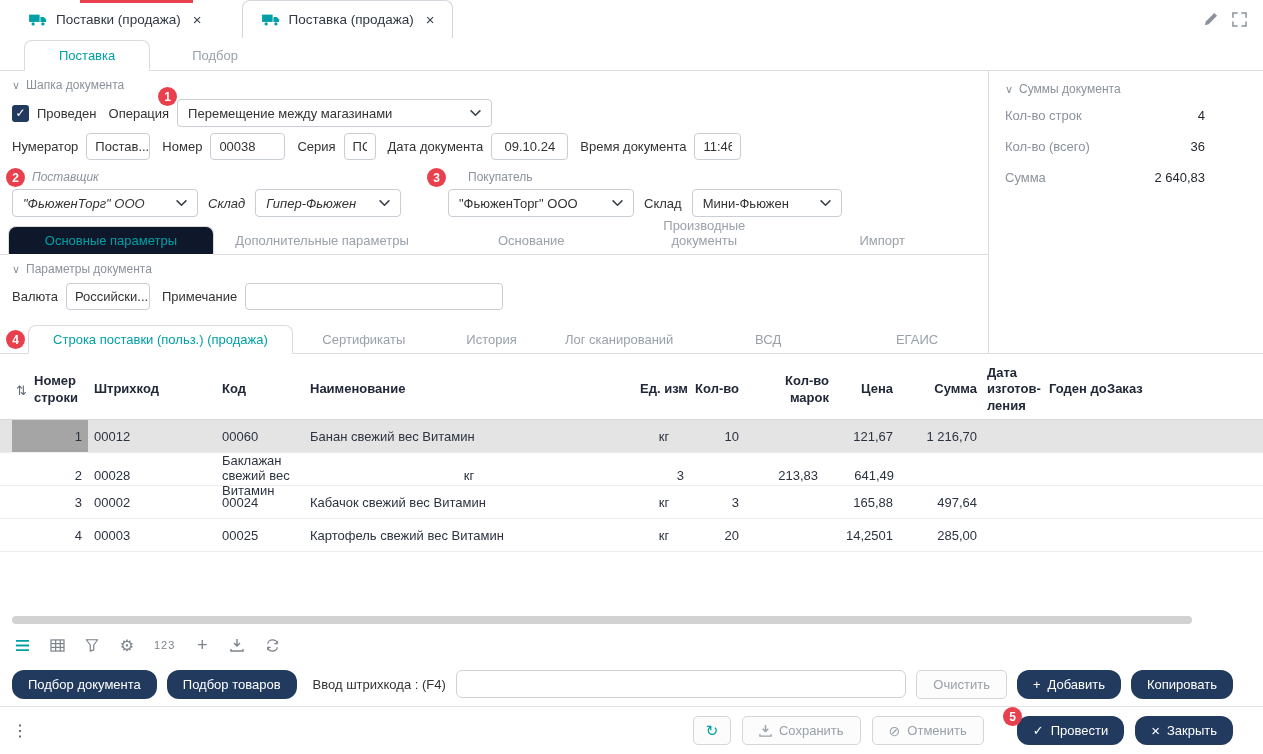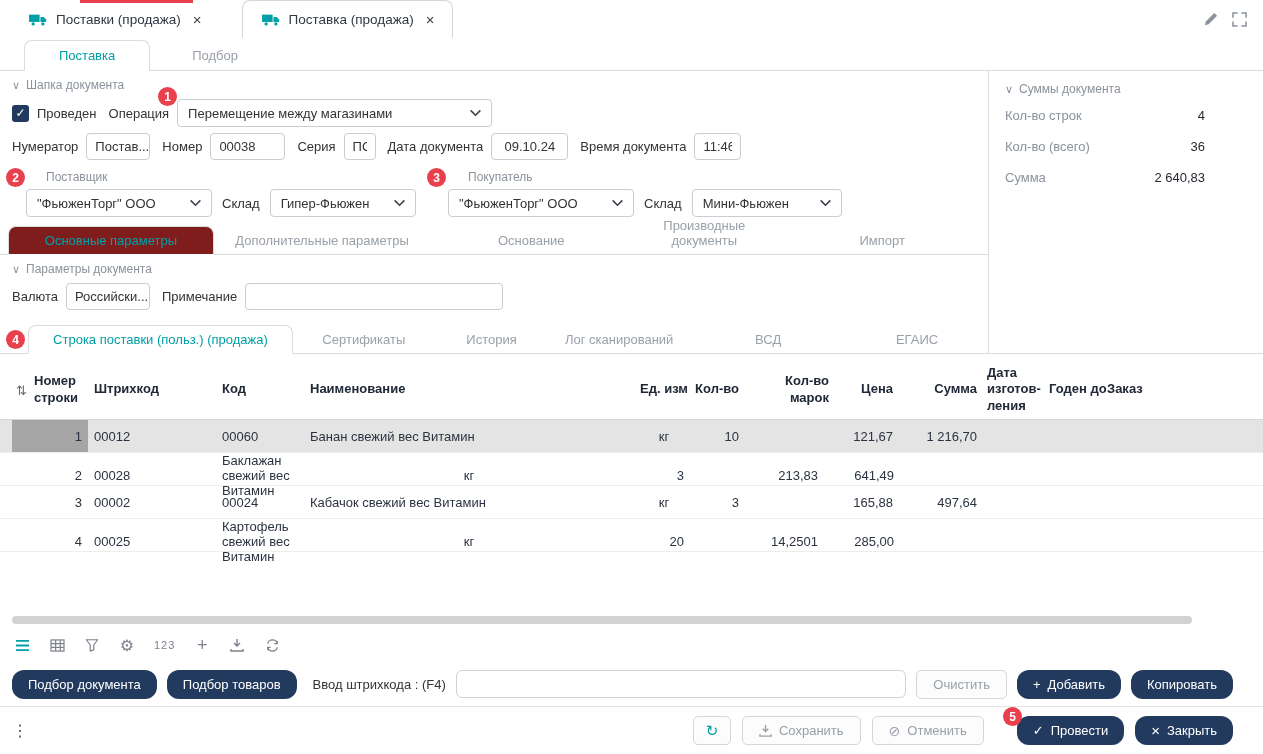--- a/index.html
+++ b/index.html
@@ -46,29 +46,29 @@
     display:flex; align-items:center; justify-content:space-between; padding:0 10px; gap:8px; }
   .box { height:27px; border:1px solid #c9ced4; border-radius:4px; background:#fff;
     display:flex; align-items:center; padding:0 8px; }
   input.fld { height:27px; border:1px solid #c9ced4; border-radius:4px; padding:0 8px;
     font:inherit; color:#333; background:#fff; outline:none; }
   .ctr { text-align:center; padding:0 4px; }
   .w-op{width:315px} .w-num{width:64px} .w-no{width:75px} .w-ser{width:32px}
   .w-date{width:77px} .w-time{width:47px} .w-party{width:186px} .w-wh1{width:146px} .w-wh2{width:150px}
   .two-col { display:flex; margin-top:2px; }
   .party { display:flex; flex-direction:column; }
-  .party.supplier { width:426px; padding-left:26px; }
+  .party.supplier { width:426px; padding-left:12px;font-style:italic; }
   .party.buyer { padding-left:22px; }
   .party-label { color:#8b929b; font-size:12px; padding:5px 0 5px 20px; }
   .party-row { display:flex; align-items:center; gap:10px; }
 
   .ptabs { display:flex; align-items:flex-end; border-bottom:1px solid #dcdcdc; margin-top:8px; height:30px; padding-left:8px; }
   .ptab { color:#9aa1a9; text-align:center; padding:6px 0; }
   .ptab.p0{width:214px} .ptab.p1{width:225px} .ptab.p2{width:210px} .ptab.p3{width:150px} .ptab.p4{width:220px}
-  .ptab.active { color:#00a0a6; background:#7f1d1d; border:1px solid #dcdcdc; border-bottom:1px solid #fff;
+  .ptab.active { color:#00a0a6; background:#0f172a; border:1px solid #dcdcdc; border-bottom:1px solid #fff;
     margin-bottom:-1px; border-radius:8px 8px 0 0; }
 
   .gtabs { display:flex; align-items:flex-end; margin-top:auto; height:29px; padding-left:28px; }
   .gtab { color:#9aa1a9; text-align:center; padding:6px 0; }
   .gtab.g0{width:280px} .gtab.g1{width:150px} .gtab.g2{width:120px} .gtab.g3{width:150px} .gtab.g4{width:165px} .gtab.g5{width:150px}
   .gtab.active { color:#00a0a6; background:#fff; border:1px solid #dcdcdc; border-bottom:1px solid #fff;
     margin-bottom:-1px; border-radius:8px 8px 0 0; position:relative; z-index:2; }
 
   .right-panel { flex:1; border-left:1px solid #dcdcdc; padding-top:4px; }
   .rp-row { display:flex; justify-content:space-between; padding:8px 58px 8px 16px; }
@@ -340,20 +340,21 @@
         <div class="td c5">3</div>
         <div class="td c6"></div>
         <div class="td c7">165,88</div>
         <div class="td c8">497,64</div>
         <div class="td c9"></div>
         <div class="td c10"></div>
         <div class="td c11"></div>
       </div>
       <div class="tgrid trow">
         <div class="td c0">4</div>
+        <div class="td c1">00003</div>
         <div class="td c2">00025</div>
         <div class="td c3">Картофель свежий вес Витамин</div>
         <div class="td c4">кг</div>
         <div class="td c5">20</div>
         <div class="td c6"></div>
         <div class="td c7">14,2501</div>
         <div class="td c8">285,00</div>
         <div class="td c9"></div>
         <div class="td c10"></div>
         <div class="td c11"></div>

